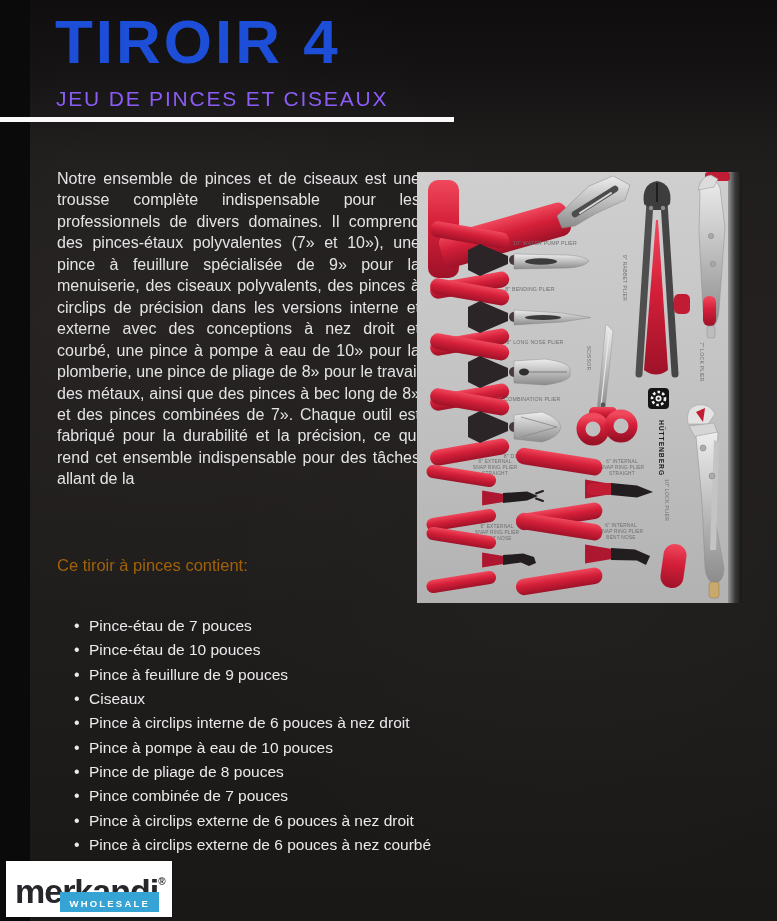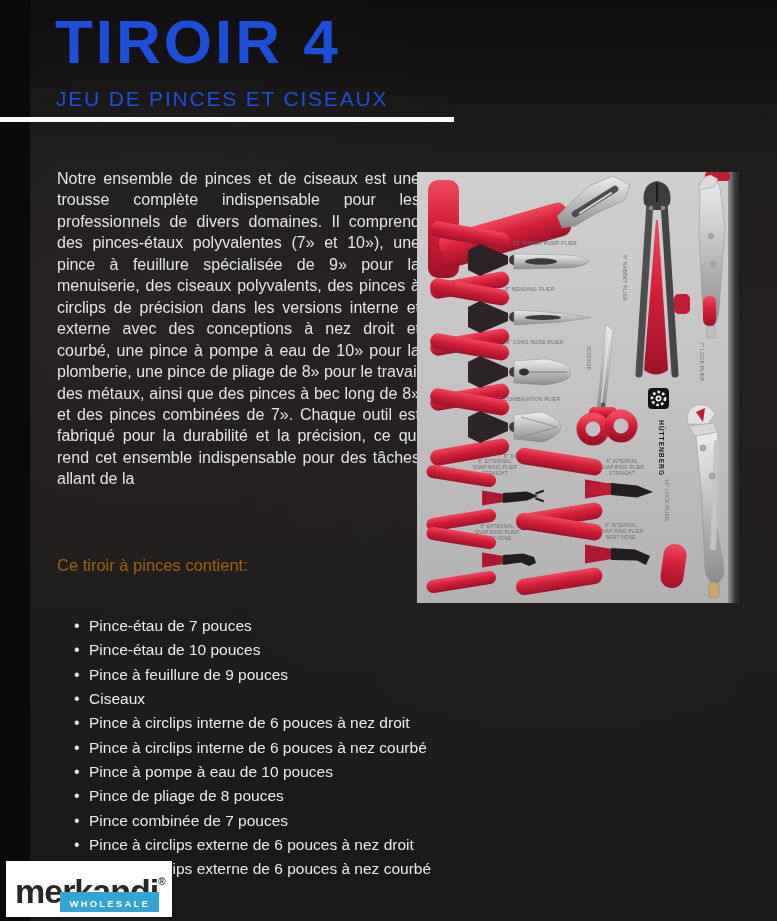--- a/index.html
+++ b/index.html
@@ -7,21 +7,21 @@
     width:777px;height:921px;position:relative;overflow:hidden;
     font-family:"Liberation Sans", sans-serif;
     background:linear-gradient(180deg,#0f0d0d 0px,#141212 70px,#201d1d 160px,#242020 320px,#1f1c1c 640px,#1a1817 921px);
   }
   .texture{position:absolute;inset:0;pointer-events:none;
     background:radial-gradient(ellipse at 22% 30%, rgba(255,255,255,0.02), transparent 42%),
                radial-gradient(ellipse at 72% 62%, rgba(255,255,255,0.015), transparent 46%);}
   .left-strip{position:absolute;left:0;top:0;width:30px;height:100%;background:#0b0a0a;}
   .title{position:absolute;left:55px;top:6px;margin:0;font-size:62px;font-weight:bold;
          color:#1d4ed8;letter-spacing:3px;}
-  .subtitle{position:absolute;left:56px;top:87px;font-size:21px;color:#1d4ed8;letter-spacing:1.8px;}
+  .subtitle{position:absolute;left:56px;top:87px;font-size:21px;color:#8b5cf6;letter-spacing:1.8px;}
   .rule{position:absolute;left:0;top:117px;width:454px;height:5px;background:#fafafa;}
   .description{position:absolute;left:57px;top:168px;width:363px;margin:0;
                font-size:16px;line-height:21.45px;color:#e3e3e3;text-align:justify;}
   .contents-heading{position:absolute;left:57px;top:556px;font-size:16.5px;color:#a16207;}
   .contents-list{position:absolute;left:57px;top:598px;margin:16px;padding:0;list-style:none;
                  font-size:15.5px;color:#eaeaea;}
   .contents-list li{line-height:24.35px;padding-left:16px;position:relative;white-space:nowrap;}
   .contents-list li::before{content:"\2022";position:absolute;left:1px;font-size:16px;color:#eaeaea;}
   .photo{position:absolute;left:417px;top:172px;width:325px;height:431px;}
   .photo svg{display:block;}
@@ -49,21 +49,20 @@
 <p class="description">Notre ensemble de pinces et de ciseaux est une trousse complète indispensable pour les professionnels de divers domaines. Il comprend des pinces-étaux polyvalentes (7» et 10»), une pince à feuillure spécialisée de 9» pour la menuiserie, des ciseaux polyvalents, des pinces à circlips de précision dans les versions interne et externe avec des conceptions à nez droit et courbé, une pince à pompe à eau de 10» pour la plomberie, une pince de pliage de 8» pour le travail des métaux, ainsi que des pinces à bec long de 8» et des pinces combinées de 7». Chaque outil est fabriqué pour la durabilité et la précision, ce qui rend cet ensemble indispensable pour des tâches allant de la</p>
 
 <div class="contents-heading">Ce tiroir à pinces contient:</div>
 
 <ul class="contents-list">
   <li>Pince-étau de 7 pouces</li>
   <li>Pince-étau de 10 pouces</li>
   <li>Pince à feuillure de 9 pouces</li>
   <li>Ciseaux</li>
   <li>Pince à circlips interne de 6 pouces à nez droit</li>
-  <li>Pince à circlips interne de 6 pouces à nez courbé</li>
   <li>Pince à pompe à eau de 10 pouces</li>
   <li>Pince de pliage de 8 pouces</li>
   <li>Pince combinée de 7 pouces</li>
   <li>Pince à circlips externe de 6 pouces à nez droit</li>
   <li>Pince à circlips externe de 6 pouces à nez courbé</li>
 </ul>
 
 <div class="photo">
   <svg viewBox="0 0 325 431" width="325" height="431" xmlns="http://www.w3.org/2000/svg">
     <defs>

